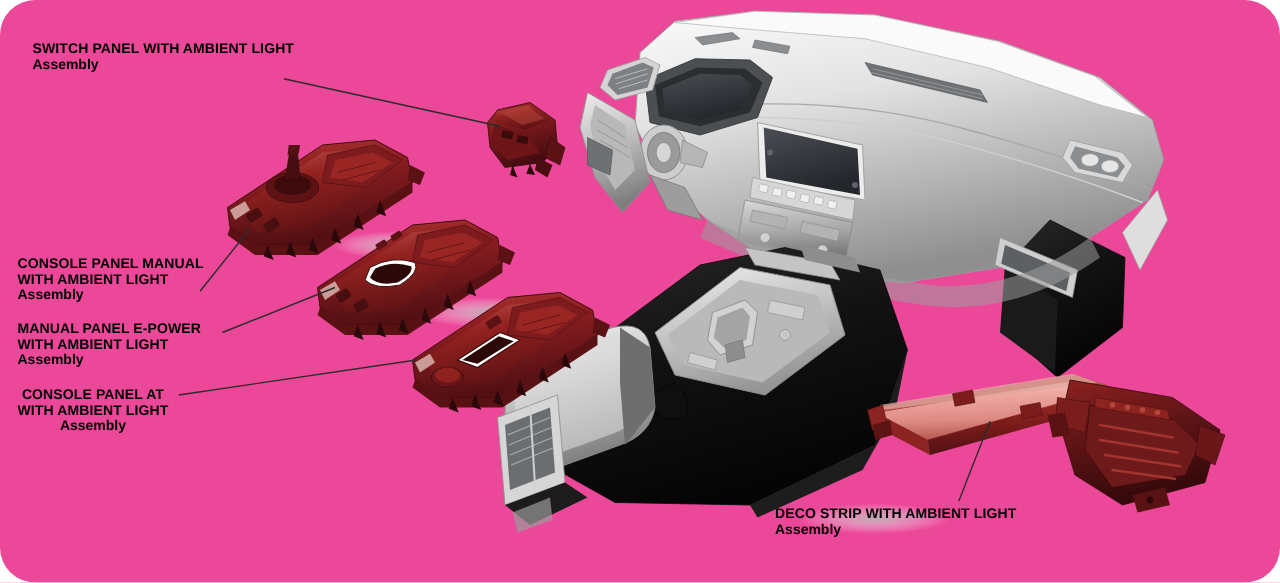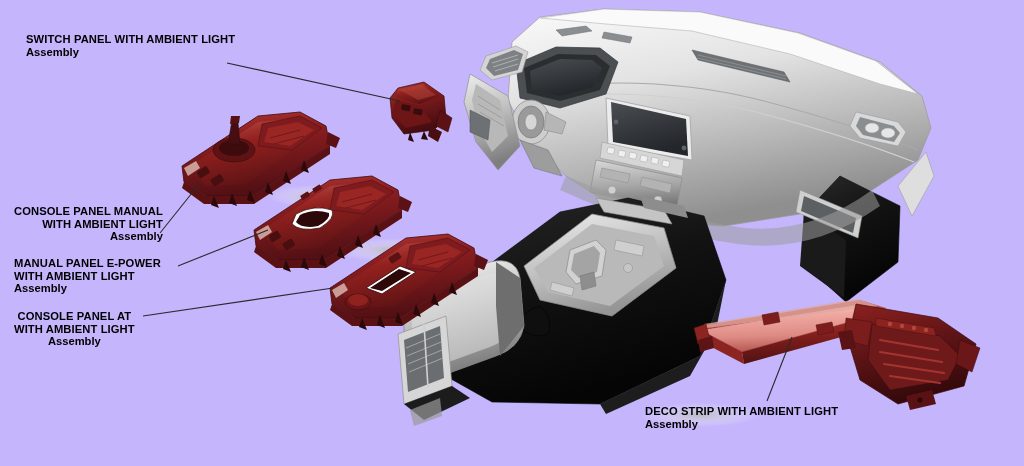--- a/index.html
+++ b/index.html
@@ -1,18 +1,18 @@
 <!DOCTYPE html>
 <html><head>
 <meta charset="utf-8">
 <title>Exploded View Diagram</title>
 <style>
   html,body{margin:0;padding:0;background:#ffffff;}
   body{width:1024px;height:466px;overflow:hidden;font-family:"Liberation Sans",sans-serif;}
-  #stage{position:relative;width:1024px;height:466px;background:#c4b5fd;}
+  #stage{position:relative;width:1024px;height:466px;background:#ec4899;border-radius:28px;}
   svg.layer{position:absolute;left:0;top:0;width:1024px;height:466px;}
   .callout{position:absolute;color:#000;}
   .callout .t1{font-size:11.2px;font-weight:bold;letter-spacing:.1px;line-height:12.6px;white-space:pre;}
   .callout .t2{font-size:11.2px;font-weight:bold;line-height:12.6px;white-space:pre;}
   .lead{stroke:#2b2b2b;stroke-width:1.1;fill:none;}
 </style>
 </head>
 <body>
 
 <div id="stage">
@@ -435,36 +435,36 @@
       <line class="lead" x1="143" y1="316" x2="333" y2="288"></line>
       <line class="lead" x1="767" y1="401" x2="792" y2="337"></line>
     </g>
   </svg>
 
   <div class="callout" style="left:26px;top:33px;">
     <div class="t1">SWITCH PANEL WITH AMBIENT LIGHT</div>
     <div class="t2">Assembly</div>
   </div>
 
-  <div class="callout" style="left:14px;top:205px;text-align:right;">
+  <div class="callout" style="left:14px;top:205px;">
     <div class="t1">CONSOLE PANEL MANUAL</div>
     <div class="t1">WITH AMBIENT LIGHT</div>
     <div class="t2">Assembly</div>
   </div>
 
   <div class="callout" style="left:14px;top:257px;">
     <div class="t1">MANUAL PANEL E-POWER</div>
     <div class="t1">WITH AMBIENT LIGHT</div>
     <div class="t2">Assembly</div>
   </div>
 
   <div class="callout" style="left:14px;top:310px;text-align:center;">
     <div class="t1">CONSOLE PANEL AT</div>
     <div class="t1">WITH AMBIENT LIGHT</div>
     <div class="t2">Assembly</div>
   </div>
 
-  <div class="callout" style="left:645px;top:405px;">
+  <div class="callout" style="left:620px;top:405px;">
     <div class="t1">DECO STRIP WITH AMBIENT LIGHT</div>
     <div class="t2">Assembly</div>
   </div>
 
 </div>
 
 </body></html>

